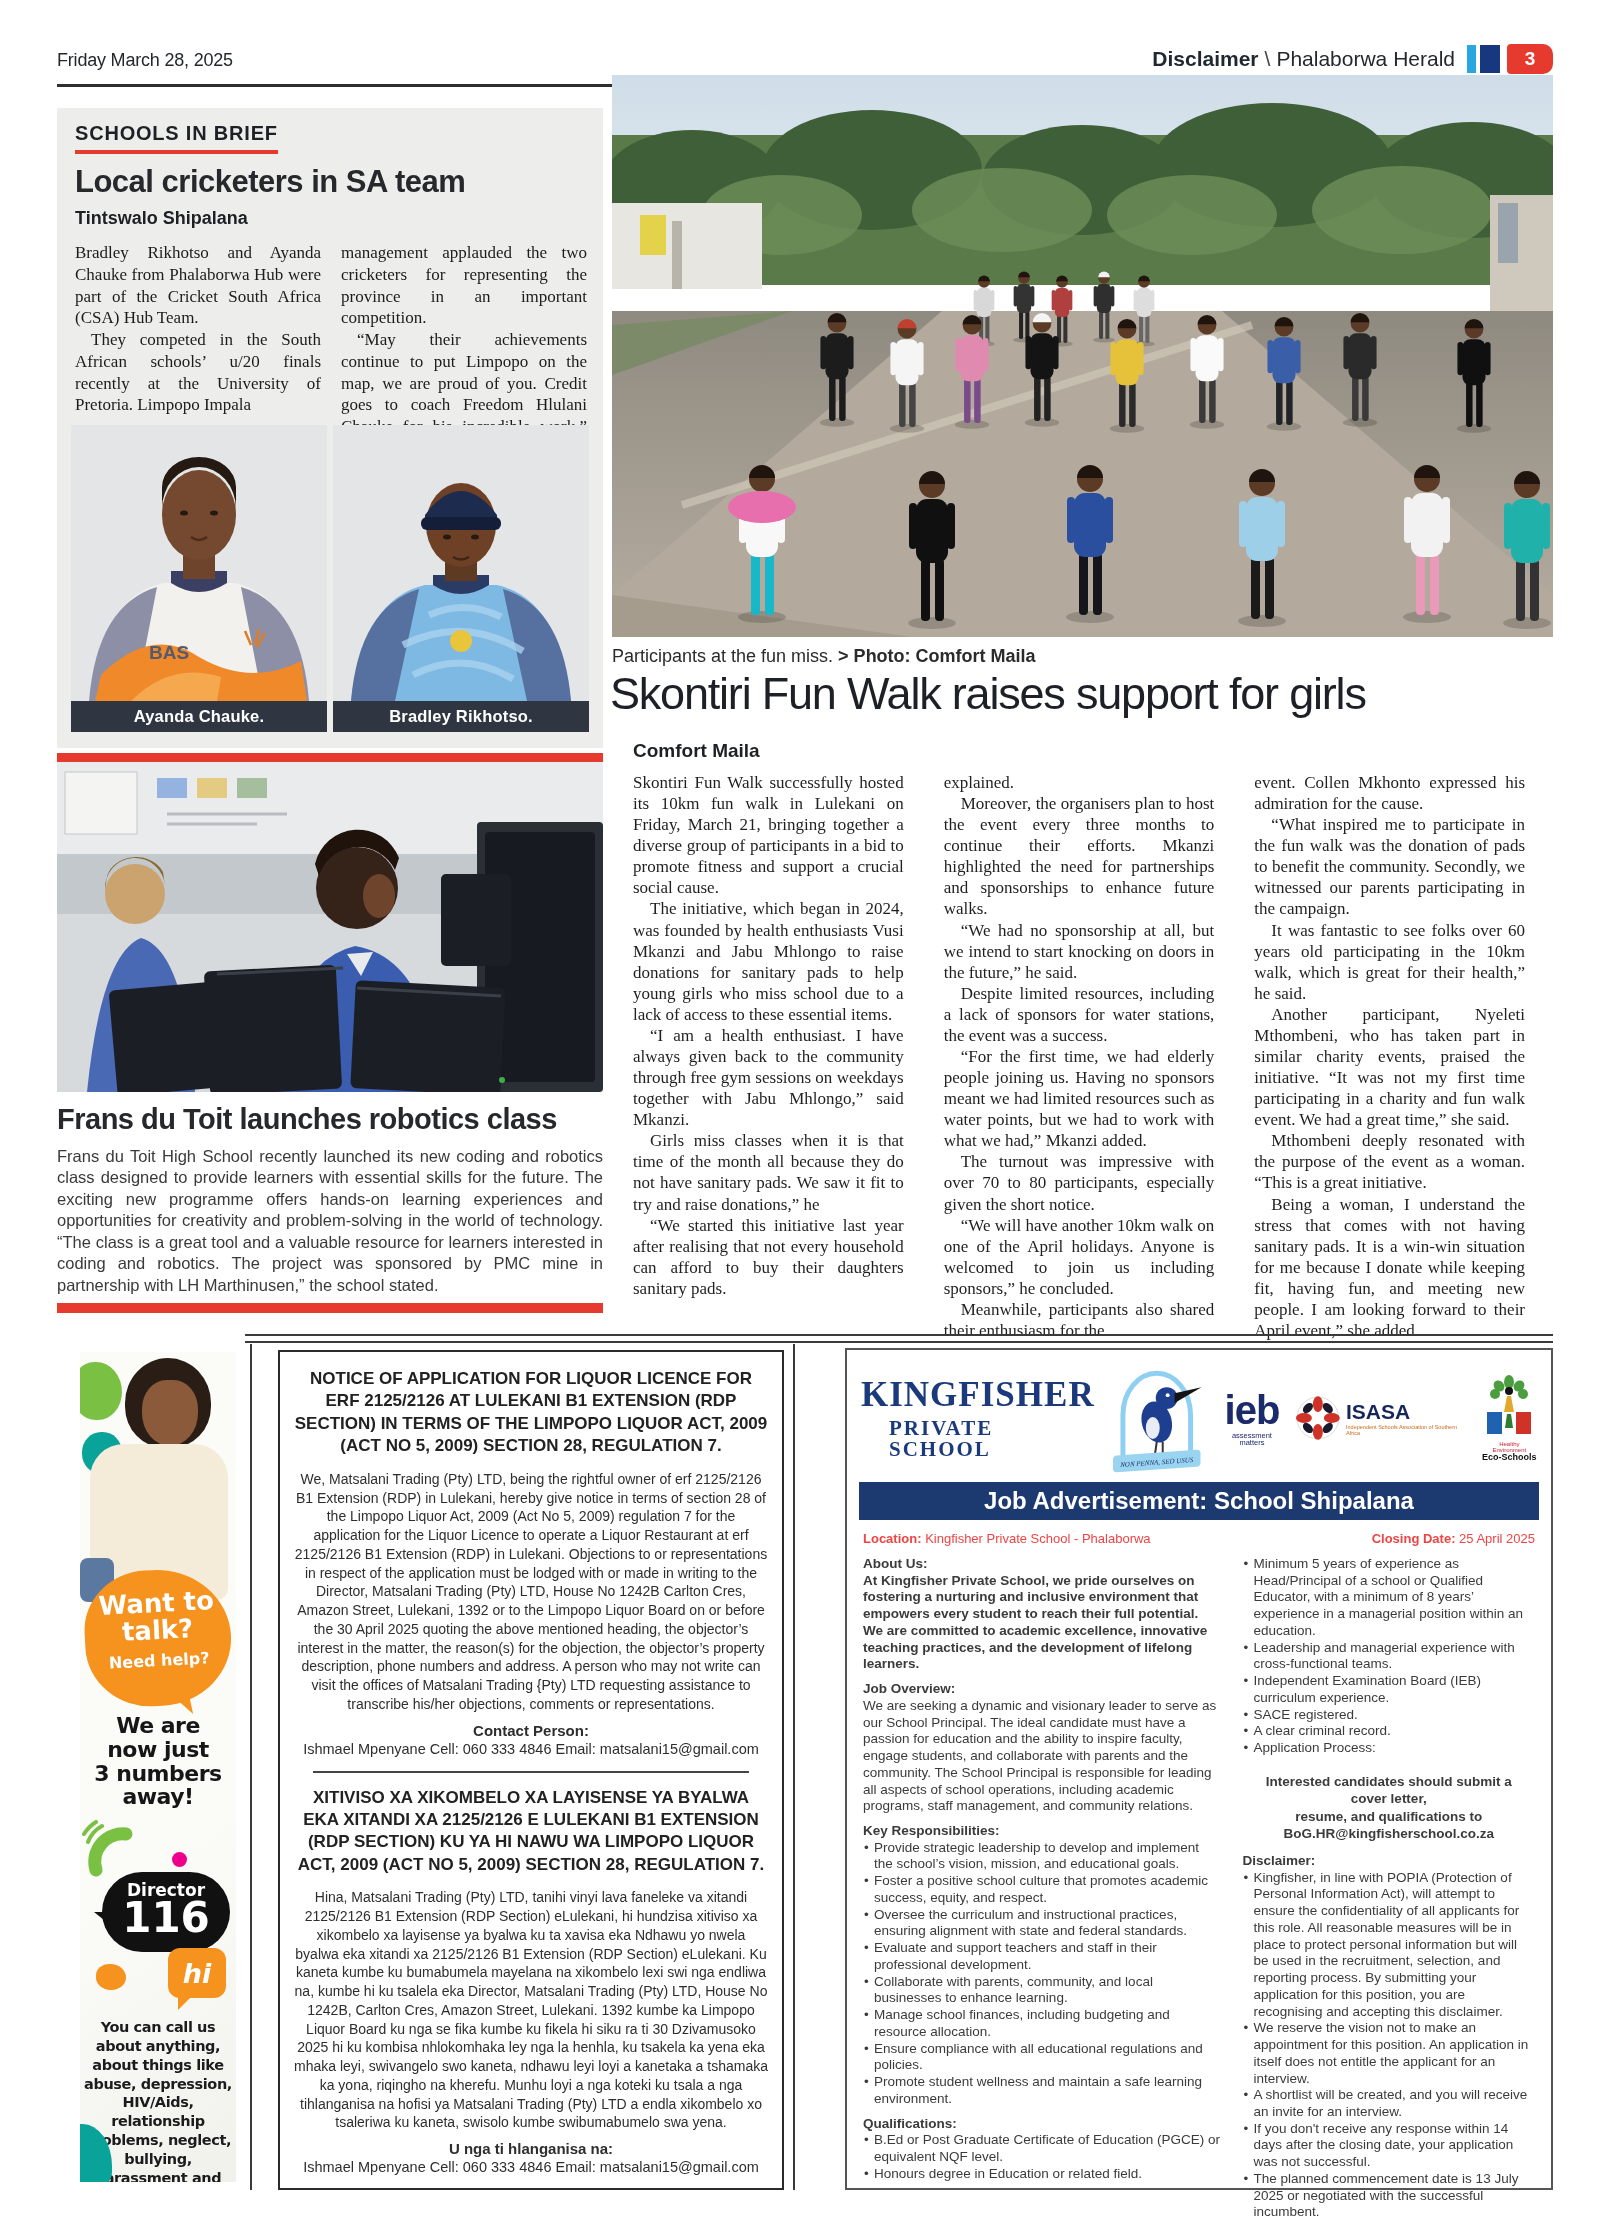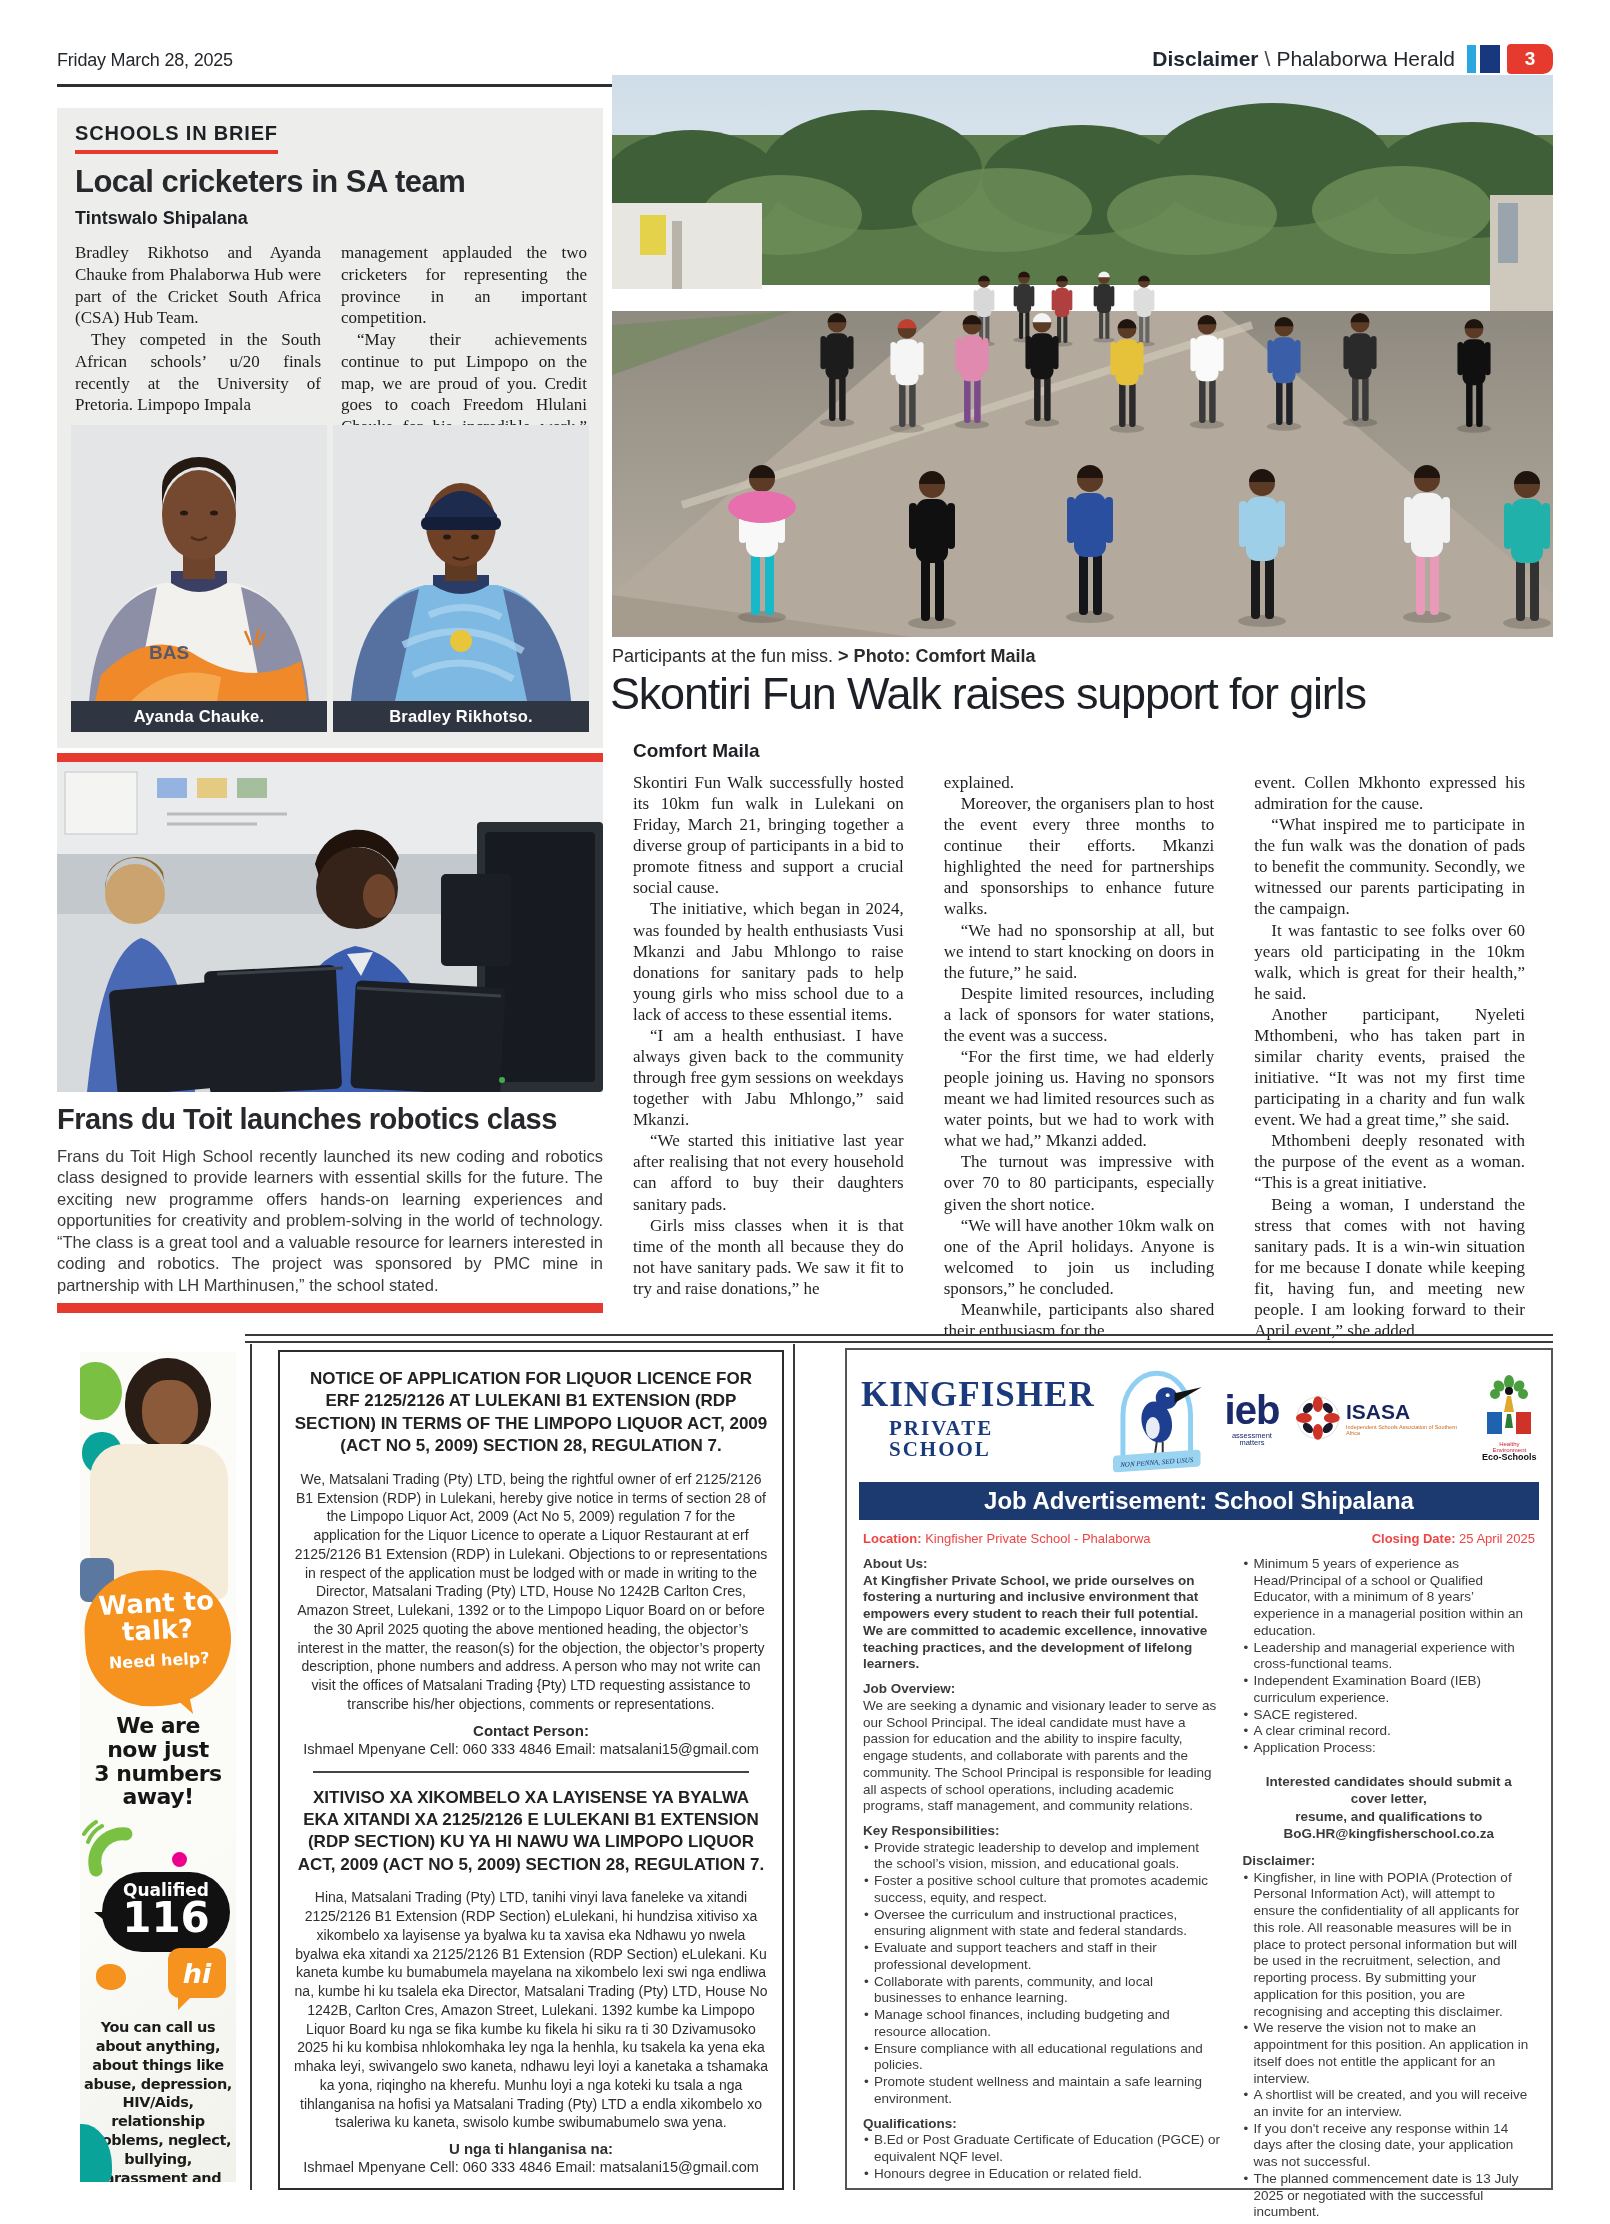--- a/index.html
+++ b/index.html
@@ -296,22 +296,22 @@
   <span>Participants at the fun miss. </span><b>&gt; Photo: Comfort Maila</b>
 </div>
 <div class="abs walk-head">Skontiri Fun Walk raises support for girls</div>
 <div class="abs walk-by">Comfort Maila</div>
 
 <div class="abs walk-cols">
   <div class="col">
     <p>Skontiri Fun Walk successfully hosted its 10km fun walk in Lulekani on Friday, March 21, bringing together a diverse group of participants in a bid to promote fitness and support a crucial social cause.</p>
     <p class="ind">The initiative, which began in 2024, was founded by health enthusiasts Vusi Mkanzi and Jabu Mhlongo to raise donations for sanitary pads to help young girls who miss school due to a lack of access to these essential items.</p>
     <p class="ind">“I am a health enthusiast. I have always given back to the community through free gym sessions on weekdays together with Jabu Mhlongo,” said Mkanzi.</p>
+    <p class="ind">Girls miss classes when it is that time of the month all because they do not have sanitary pads. We saw it fit to try and raise donations,” he</p>
     <p class="ind">“We started this initiative last year after realising that not every household can afford to buy their daughters sanitary pads.</p>
-    <p class="ind">Girls miss classes when it is that time of the month all because they do not have sanitary pads. We saw it fit to try and raise donations,” he</p>
   </div>
   <div class="col">
     <p>explained.</p>
     <p class="ind">Moreover, the organisers plan to host the event every three months to continue their efforts. Mkanzi highlighted the need for partnerships and sponsorships to enhance future walks.</p>
     <p class="ind">“We had no sponsorship at all, but we intend to start knocking on doors in the future,” he said.</p>
     <p class="ind">Despite limited resources, including a lack of sponsors for water stations, the event was a success.</p>
     <p class="ind">“For the first time, we had elderly people joining us. Having no sponsors meant we had limited resources such as water points, but we had to work with what we had,” Mkanzi added.</p>
     <p class="ind">The turnout was impressive with over 70 to 80 participants, especially given the short notice.</p>
     <p class="ind">“We will have another 10km walk on one of the April holidays. Anyone is welcomed to join us including sponsors,” he concluded.</p>
     <p class="ind">Meanwhile, participants also shared their enthusiasm for the</p>
@@ -347,21 +347,21 @@
 now just
 3 numbers
 away!</div>
   <svg class="abs" style="left:2px;top:468px;" width="62" height="62" viewBox="0 0 62 62">
     <path d="M14,50 A28,28 0 0 1 44,14" stroke="#7ac143" stroke-width="13" fill="none" stroke-linecap="round"></path>
     <path d="M6,22 A30,30 0 0 1 20,6 M2,14 A38,38 0 0 1 14,2" stroke="#7ac143" stroke-width="4" fill="none" stroke-linecap="round"></path>
   </svg>
   <div class="blob" style="left:92px;top:500px;width:15px;height:15px;background:#ec008c;border-radius:50%;"></div>
   <div class="chl-black-tail"></div>
   <div class="chl-black">
-    <div class="b1">Qualified</div>
+    <div class="b1">Director</div>
     <div class="b2">116</div>
   </div>
   <div class="blob" style="left:16px;top:612px;width:30px;height:26px;background:#f6921e;border-radius:46% 54% 50% 50%;"></div>
   <div class="chl-hi">hi</div>
   <div class="chl-hi-tail"></div>
   <div class="chl-foot">You can call us about anything, about things like abuse, depression, HIV/Aids, relationship problems, neglect, bullying, harassment and many more.</div>
   <div class="blob" style="left:-10px;top:772px;width:42px;height:60px;background:#0aa39a;border-radius:0 70% 20% 0;"></div>
 </div>
 
 <div class="abs liq">

